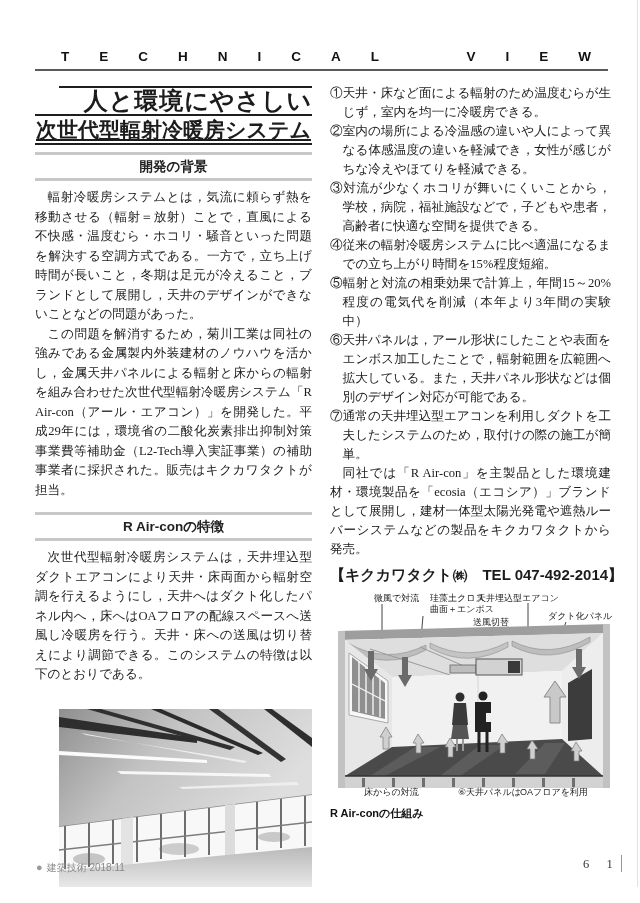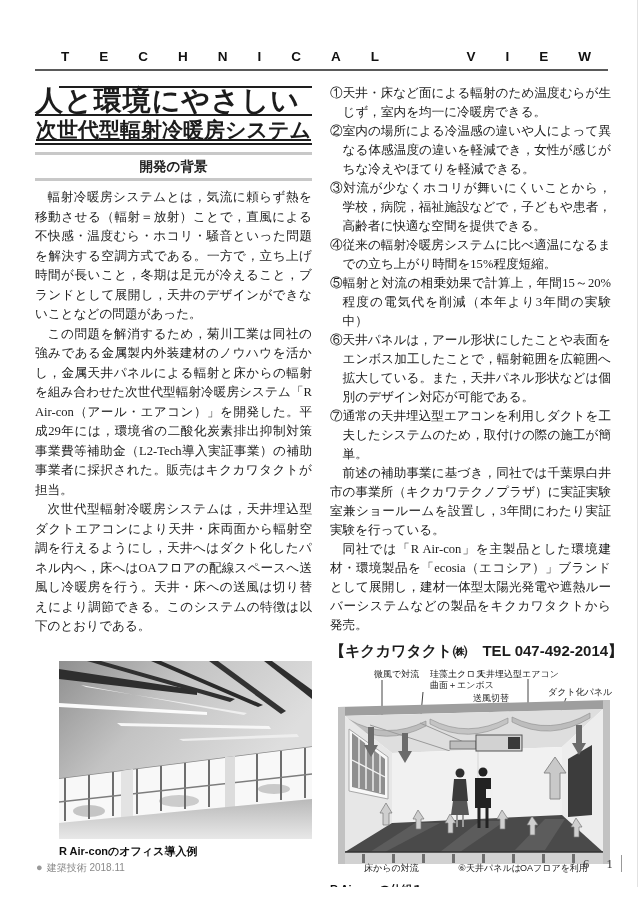--- a/index.html
+++ b/index.html
@@ -20,21 +20,21 @@
   .masthead-rule { position:absolute; left:35px; top:69px; width:573px; height:2px; background:#5a5a5a; }
 
   
   .col-left  { position:absolute; left:35px;  top:86px; width:277px; }
   .col-right { position:absolute; left:330px; top:84px; width:281px; }
 
   
   .title-block { margin-bottom:6px; }
   .t-rule { height:2px; background:#1e1e1e; }
   .t-rule.top { margin-left:24px; }
-  .title-line1 { font-family:"Liberation Sans","DejaVu Sans",sans-serif; font-weight:700; font-size:28px; line-height:26px; text-align:left; letter-spacing:1px; }
+  .title-line1 { font-family:"Liberation Sans","DejaVu Sans",sans-serif; font-weight:700; font-size:24px; line-height:26px; text-align:right; letter-spacing:1px; }
   .title-line2 { font-family:"Liberation Sans","DejaVu Sans",sans-serif; font-weight:700; font-size:21px; line-height:27px; text-align:center;text-decoration:underline; }
 
   
   .sec-head { margin:7px 0 7px; }
   .sec-bar { height:3px; background:#c8c8c8; }
   .sec-title { font-family:"Liberation Sans","DejaVu Sans",sans-serif; font-weight:700; font-size:13.5px; line-height:23px; text-align:center; color:#222; }
 
   .body-p { margin:0; font-size:12.6px; line-height:19.5px; text-align:justify; text-indent:1em; }
   .col-right .body-p { line-height:19px; }
 
@@ -97,20 +97,25 @@
 
     <div class="sec-head">
       <div class="sec-bar"></div>
       <div class="sec-title">開発の背景</div>
       <div class="sec-bar"></div>
     </div>
 
     <p class="body-p">輻射冷暖房システムとは，気流に頼らず熱を移動させる（輻射＝放射）ことで，直風による不快感・温度むら・ホコリ・騒音といった問題を解決する空調方式である。一方で，立ち上げ時間が長いこと，冬期は足元が冷えること，ブランドとして展開し，天井のデザインができないことなどの問題があった。</p>
     <p class="body-p">この問題を解消するため，菊川工業は同社の強みである金属製内外装建材のノウハウを活かし，金属天井パネルによる輻射と床からの輻射を組み合わせた次世代型輻射冷暖房システム「R Air-con（アール・エアコン）」を開発した。平成29年には，環境省の二酸化炭素排出抑制対策事業費等補助金（L2-Tech導入実証事業）の補助事業者に採択された。販売はキクカワタクトが担当。</p>
 
+    <div class="sec-head" style="margin-top:12px;">
+      <div class="sec-bar"></div>
+      <div class="sec-title">R Air-conの特徴</div>
+      <div class="sec-bar"></div>
+    </div>
 
     <p class="body-p">次世代型輻射冷暖房システムは，天井埋込型ダクトエアコンにより天井・床両面から輻射空調を行えるようにし，天井へはダクト化したパネル内へ，床へはOAフロアの配線スペースへ送風し冷暖房を行う。天井・床への送風は切り替えにより調節できる。このシステムの特徴は以下のとおりである。</p>
 
     <div class="figure-photo">
       <svg viewBox="0 0 253 178" width="253" height="178">
         <defs>
           <linearGradient id="ceilG" x1="0" y1="0" x2="1" y2="0.4">
             <stop offset="0" stop-color="#8f8f8f"></stop>
               <stop offset="0.45" stop-color="#c3c3c3"></stop>
               <stop offset="1" stop-color="#dedede"></stop>
@@ -170,21 +175,20 @@
     <ul class="feature-list">
       <li>①天井・床など面による輻射のため温度むらが生じず，室内を均一に冷暖房できる。</li>
       <li>②室内の場所による冷温感の違いや人によって異なる体感温度の違いを軽減でき，女性が感じがちな冷えやほてりを軽減できる。</li>
       <li>③対流が少なくホコリが舞いにくいことから，学校，病院，福祉施設などで，子どもや患者，高齢者に快適な空間を提供できる。</li>
       <li>④従来の輻射冷暖房システムに比べ適温になるまでの立ち上がり時間を15%程度短縮。</li>
       <li>⑤輻射と対流の相乗効果で計算上，年間15～20%程度の電気代を削減（本年より3年間の実験中）</li>
       <li>⑥天井パネルは，アール形状にしたことや表面をエンボス加工したことで，輻射範囲を広範囲へ拡大している。また，天井パネル形状などは個別のデザイン対応が可能である。</li>
       <li>⑦通常の天井埋込型エアコンを利用しダクトを工夫したシステムのため，取付けの際の施工が簡単。</li>
     </ul>
 
-    <p class="body-p">前述の補助事業に基づき，同社では千葉県白井市の事業所（キクカワテクノプラザ）に実証実験室兼ショールームを設置し，3年間にわたり実証実験を行っている。</p>
     <p class="body-p">同社では「R Air-con」を主製品とした環境建材・環境製品を「ecosia（エコシア）」ブランドとして展開し，建材一体型太陽光発電や遮熱ルーバーシステムなどの製品をキクカワタクトから発売。</p>
 
     <div class="contact-line">【キクカワタクト㈱　TEL 047-492-2014】</div>
 
     <div class="diagram-wrap">
       <svg viewBox="0 0 282 210" width="282" height="210">
 
         <g stroke="#444" stroke-width="1">
           <line x1="52" y1="13" x2="52" y2="58"></line>
           <line x1="93" y1="25" x2="90" y2="58"></line>

